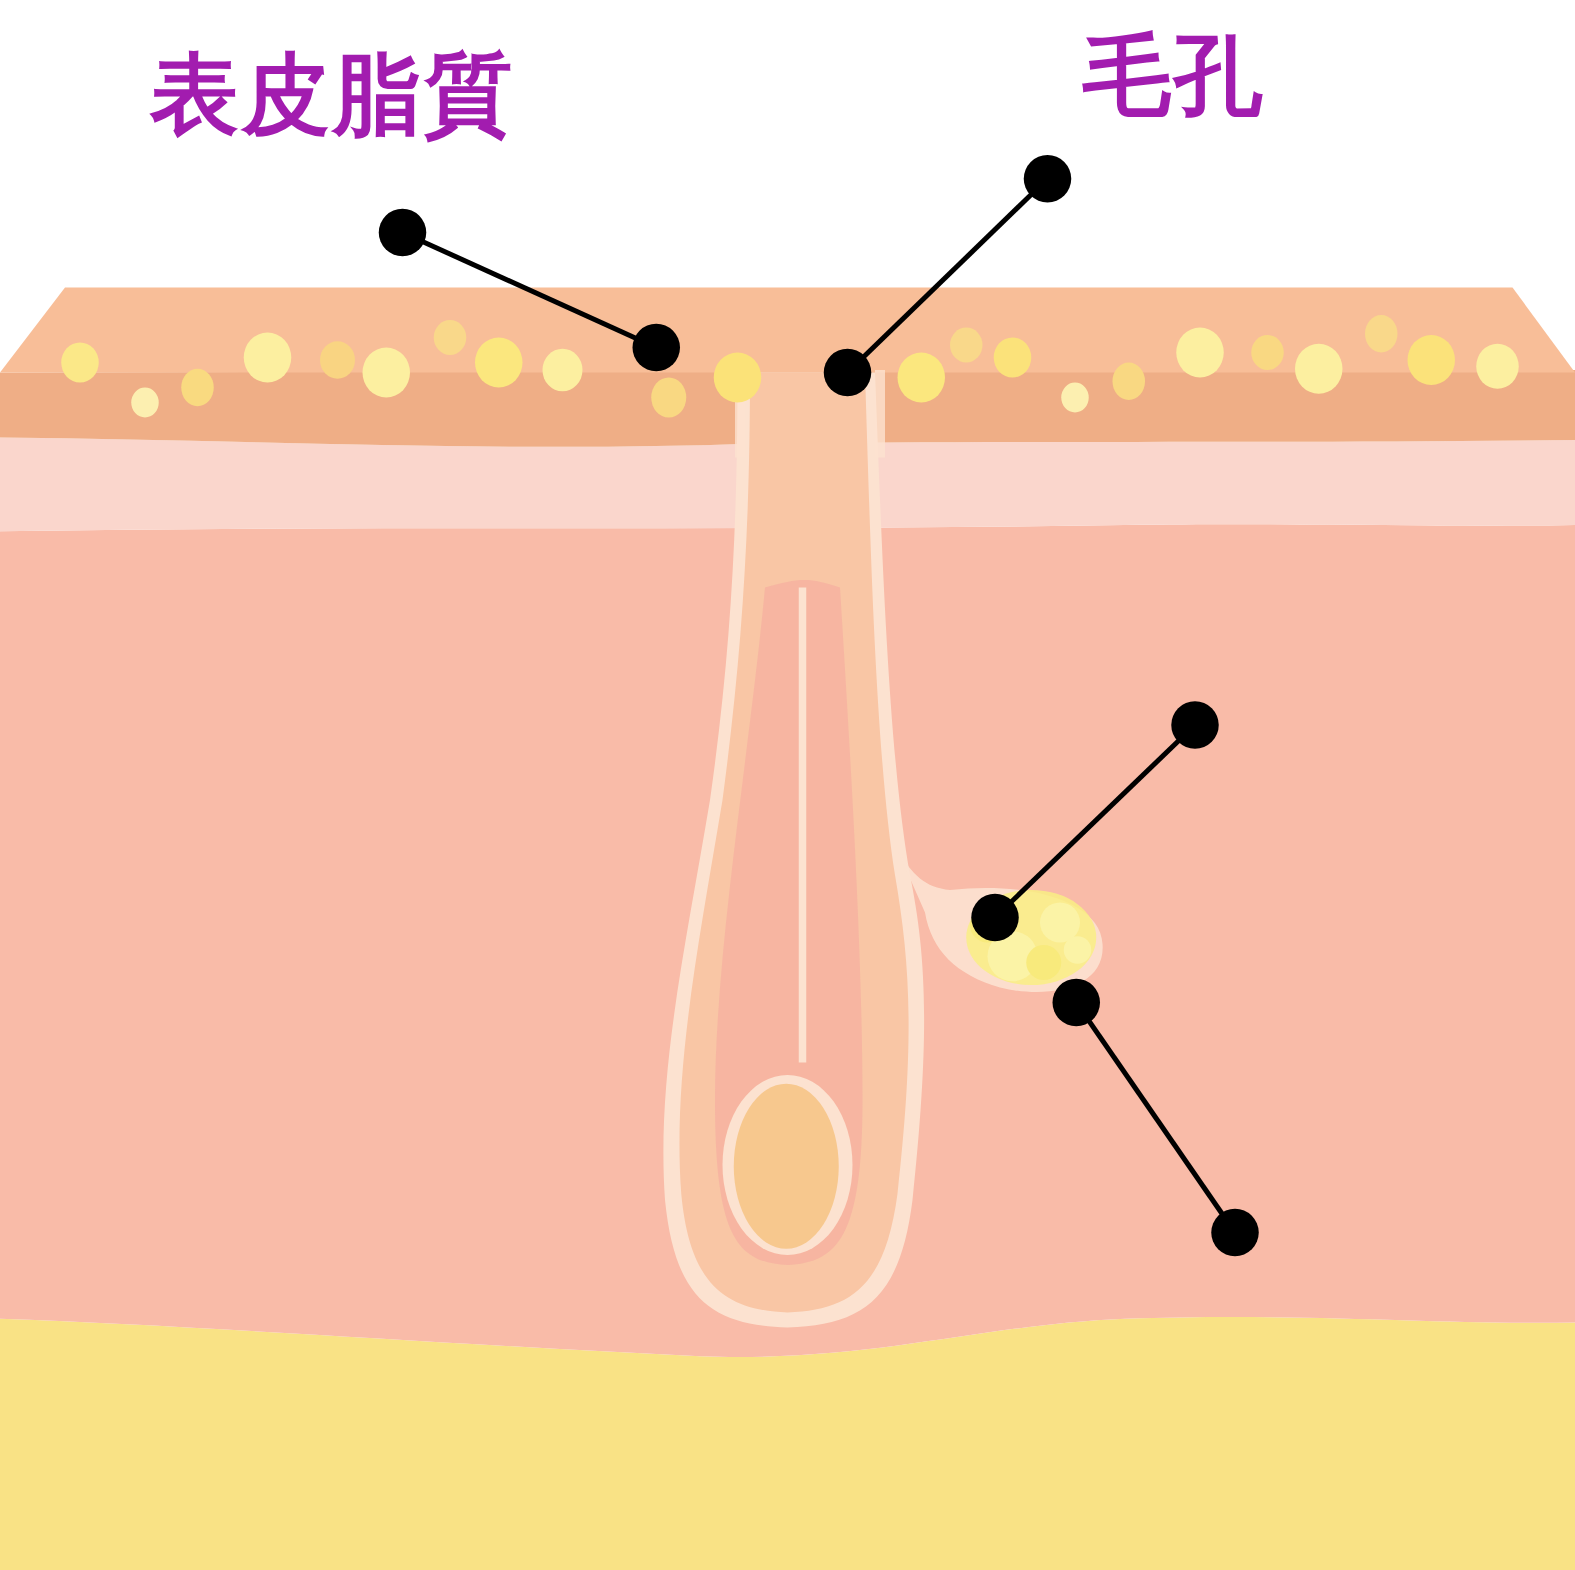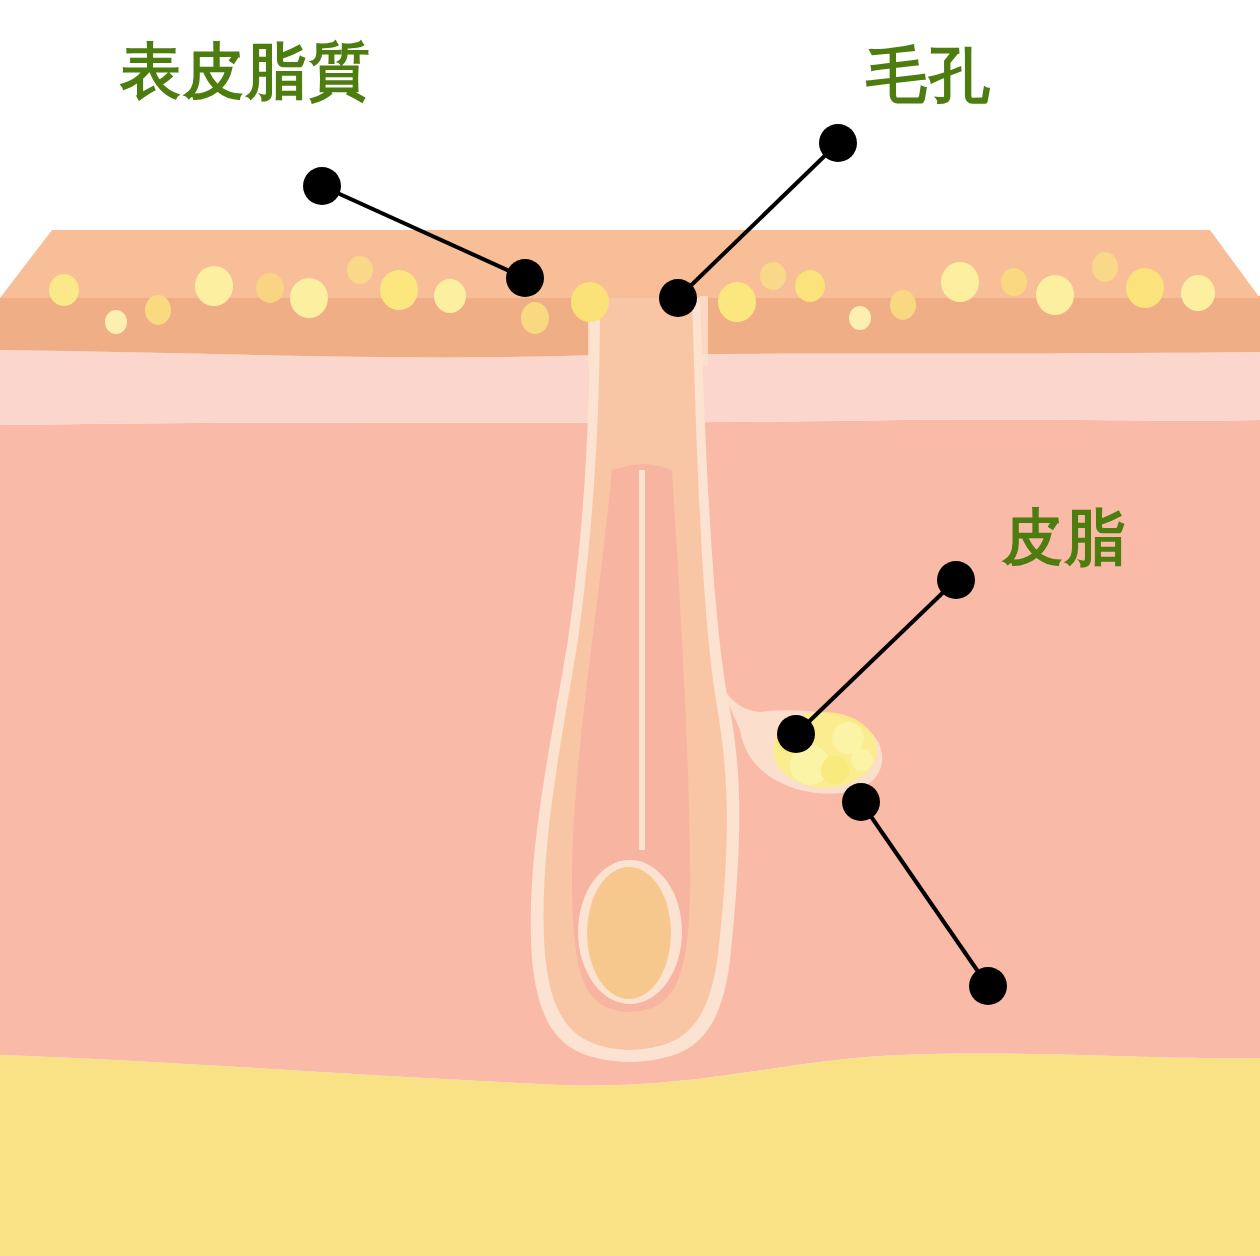--- a/index.html
+++ b/index.html
@@ -2,28 +2,28 @@
 <html><head>
   <meta charset="utf-8">
   <style>
     html, body { margin: 0; padding: 0; background: #ffffff; }
     body { width: 1260px; height: 1256px; position: relative; overflow: hidden; }
     .canvas { position: absolute; left: 0; top: 0; width: 1260px; height: 1256px; }
     .label {
       position: absolute;
       font-family: "DejaVu Sans", "Liberation Sans", sans-serif;
       font-weight: bold;
-      color: #4d7c0f;
-      font-size: 61px;
+      color: #a21caf;
+      font-size: 71px;
       line-height: 1;
       letter-spacing: 2px;
       white-space: nowrap;
     }
     #lbl-epidermal-lipid { left: 120px; top: 40px; }
-    #lbl-pore { left: 866px; top: 44px; }
+    #lbl-pore { left: 866px; top: 25px; }
     #lbl-sebum { left: 1002px; top: 506px; }
     #lbl-sebaceous-gland { left: 918px; top: 1024px; }
   </style>
 </head>
 <body>
 
 <div class="canvas">
   <svg width="1260" height="1256" viewBox="0 0 1260 1256" xmlns="http://www.w3.org/2000/svg">
 
     <rect x="0" y="0" width="1260" height="1256" fill="#ffffff"></rect>
@@ -114,14 +114,13 @@
     </g>
     <g>
       <line x1="861" y1="802" x2="988" y2="986" stroke="#000" stroke-width="4"></line>
       <circle cx="861" cy="802" r="19" fill="#000"></circle>
       <circle cx="988" cy="986" r="19" fill="#000"></circle>
     </g>
   </svg>
 
   <div id="lbl-epidermal-lipid" class="label">表皮脂質</div>
   <div id="lbl-pore" class="label">毛孔</div>
-  <div id="lbl-sebum" class="label">皮脂</div>
 </div>
 
 </body></html>

